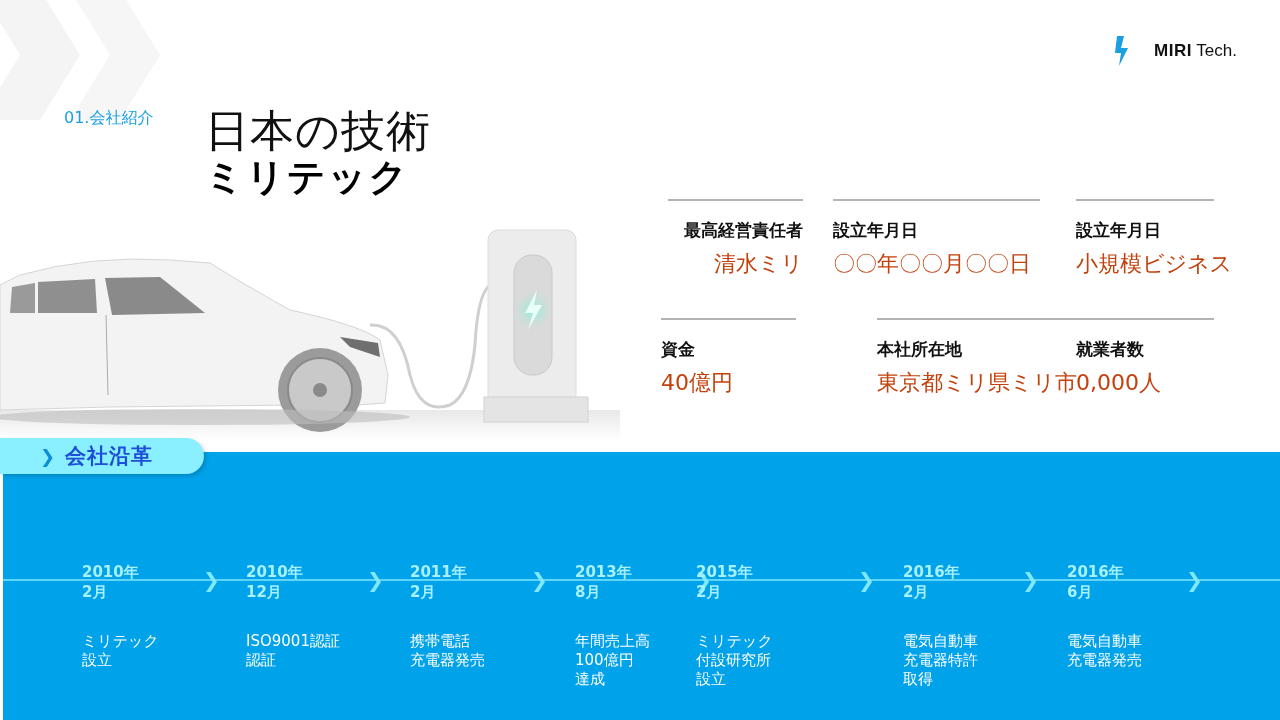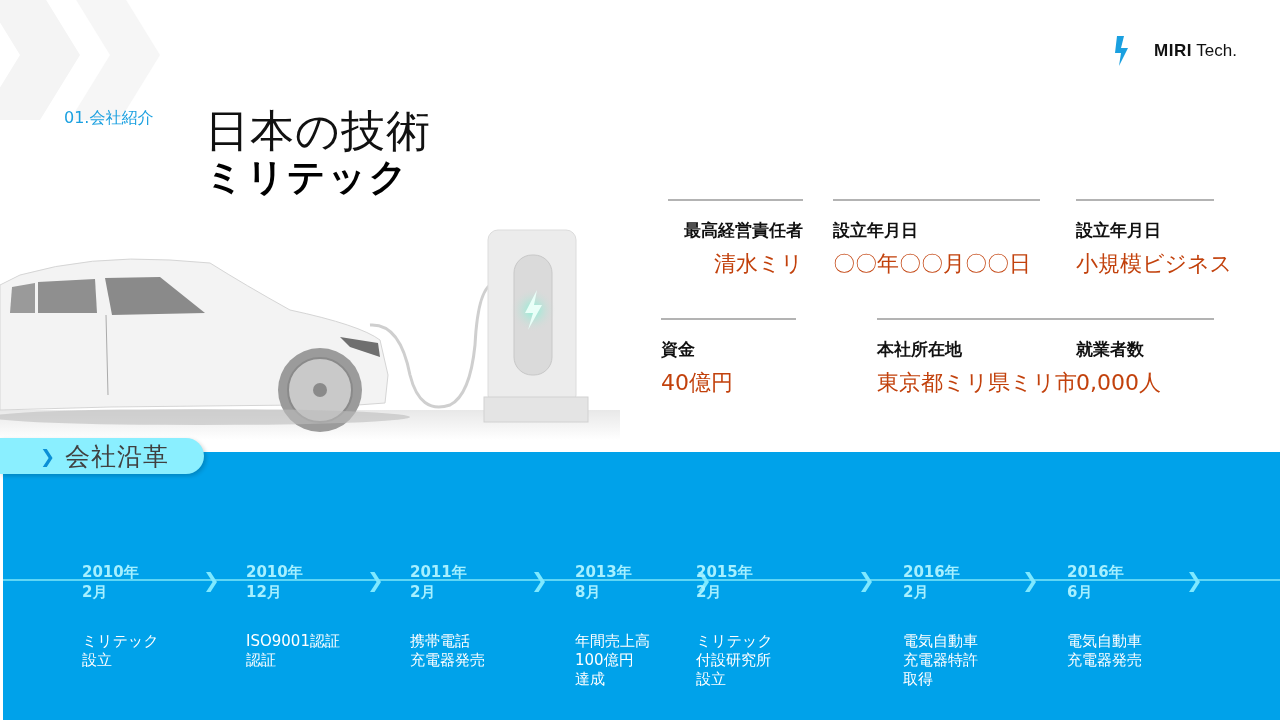--- a/index.html
+++ b/index.html
@@ -23,21 +23,21 @@
   .info-item { position: absolute; }
   .info-item .rule { height: 2px; background: #b3b3b3; }
   .info-item .label { font-size: 17px; font-weight: 700; margin-top: 18px; color: #111; white-space: nowrap; }
   .info-item .value { font-size: 22px; margin-top: 7px; color: #c2410c; white-space: nowrap; }
 
   .illustration { position: absolute; left: 0; top: 225px; width: 620px; height: 215px; }
 
   .history-panel { position: absolute; left: 3px; top: 452px; width: 1277px; height: 268px; background: #00a2ea; }
   .history-tab { position: absolute; left: 0; top: 438px; width: 204px; height: 36px; background: #8aefff; border-radius: 0 18px 18px 0; box-shadow: 2px 2px 4px rgba(0,0,0,0.18); display: flex; align-items: center; padding-left: 40px; gap: 10px; }
   .history-tab .chev { color: #0a8fd6; font-size: 18px; font-weight: 900; }
-  .history-tab .title { color: #404040; font-size: 25px; font-weight: 400; letter-spacing: 1px; }
+  .history-tab .title { color: #1d4ed8; font-size: 21px; font-weight: 700; letter-spacing: 1px; }
 
   .timeline-line { position: absolute; left: 3px; top: 579px; width: 1277px; height: 2px; background: #5fd6f5; }
   .tl-arrow { position: absolute; top: 569px; color: #7fe9ff; font-size: 20px; font-weight: 900; line-height: 22px; }
 
   .event { position: absolute; top: 528px; width: 150px; }
   .event .date { color: #a6f0ff; font-weight: 700; font-size: 15px; line-height: 20px; margin-top: 34px; }
   .event .desc { color: #ffffff; font-size: 15px; line-height: 19px; margin-top: 30px; }
 </style>
 </head>
 <body>

